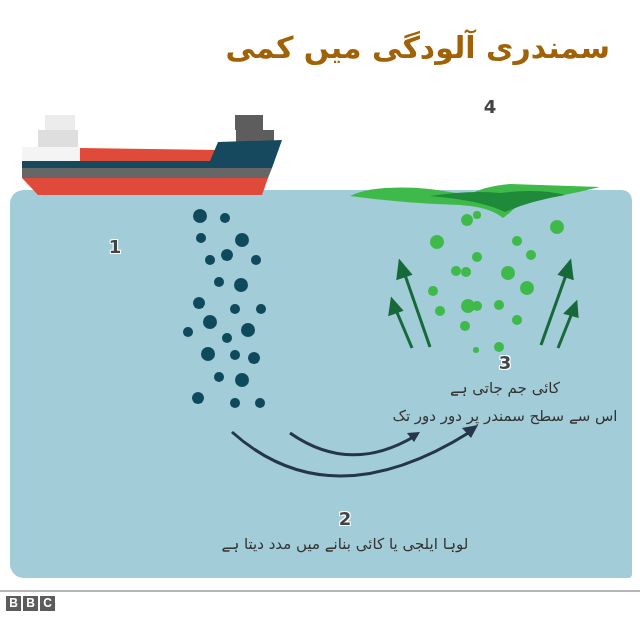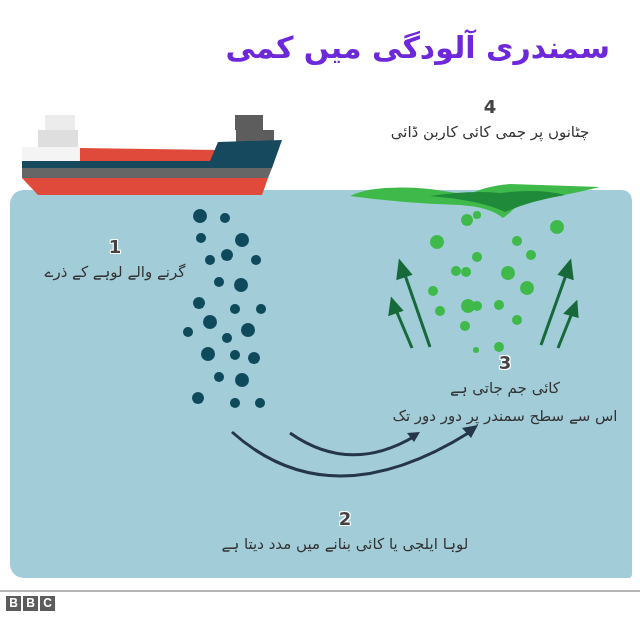--- a/index.html
+++ b/index.html
@@ -1,17 +1,17 @@
 <!DOCTYPE html>
 <html><head>
   <meta charset="utf-8">
   <style>
     html, body { margin: 0; padding: 0; background: #ffffff; }
     body { width: 640px; height: 640px; position: relative; overflow: hidden; font-family: "DejaVu Sans", sans-serif; }
-    .title { position: absolute; top: 30px; right: 30px; font-size: 30px; font-weight: bold; color: #6d28d9; direction: rtl; }
+    .title { position: absolute; top: 30px; right: 30px; font-size: 30px; font-weight: bold; color: #a16207; direction: rtl; }
     .sea { position: absolute; left: 10px; top: 190px; width: 622px; height: 388px; background: #a1ccd8; border-radius: 14px 10px 4px 14px; }
     .divider { position: absolute; left: 0; top: 590px; width: 640px; height: 2px; background: #b5b5b5; }
     .bbc { position: absolute; left: 6px; top: 596px; display: flex; gap: 2px; }
     .bbc span { width: 15px; height: 15px; background: #5c5c5c; color: #fff; font-family: "Liberation Sans", sans-serif; font-weight: bold; font-size: 12px; text-align: center; line-height: 15px; }
     svg.scene { position: absolute; left: 0; top: 0; }
     .label { position: absolute; text-align: center; direction: rtl; color: #333; font-size: 15px; line-height: 28px; }
     .num { display: block; font-weight: bold; font-size: 18px; color: #444; line-height: 22px; direction: ltr;
            text-shadow: -1px -1px 0 #fff, 1px -1px 0 #fff, -1px 1px 0 #fff, 1px 1px 0 #fff; }
     .line { display: block; }
   </style>
@@ -107,37 +107,35 @@
     <path d="M290,433 Q350,475 415,436"></path>
   </g>
   <g fill="#25364a">
     <polygon points="478,425 462,428 471,438"></polygon>
     <polygon points="420,432 407,433 414,442"></polygon>
   </g>
 </svg>
 
 <div class="label" style="left:30px; top:236px; width:170px;">
   <span class="num">1</span>
-  <span class="line">گرنے والے لوہے کے ذرے</span>
 </div>
 
 <div class="label" style="left:150px; top:508px; width:390px;">
   <span class="num">2</span>
   <span class="line">لوہا ایلجی یا کائی بنانے میں مدد دیتا ہے</span>
 </div>
 
 <div class="label" style="left:375px; top:352px; width:260px;">
   <span class="num">3</span>
   <span class="line">کائی جم جاتی ہے</span>
   <span class="line">اس سے سطح سمندر پر دور دور تک</span>
 </div>
 
 <div class="label" style="left:350px; top:96px; width:280px;">
   <span class="num">4</span>
-  <span class="line">چٹانوں پر جمی کائی کاربن ڈائی</span>
 </div>
 
 <div class="divider"></div>
 <div class="bbc">
   <span>B</span>
   <span>B</span>
   <span>C</span>
 </div>
 
 </body></html>

